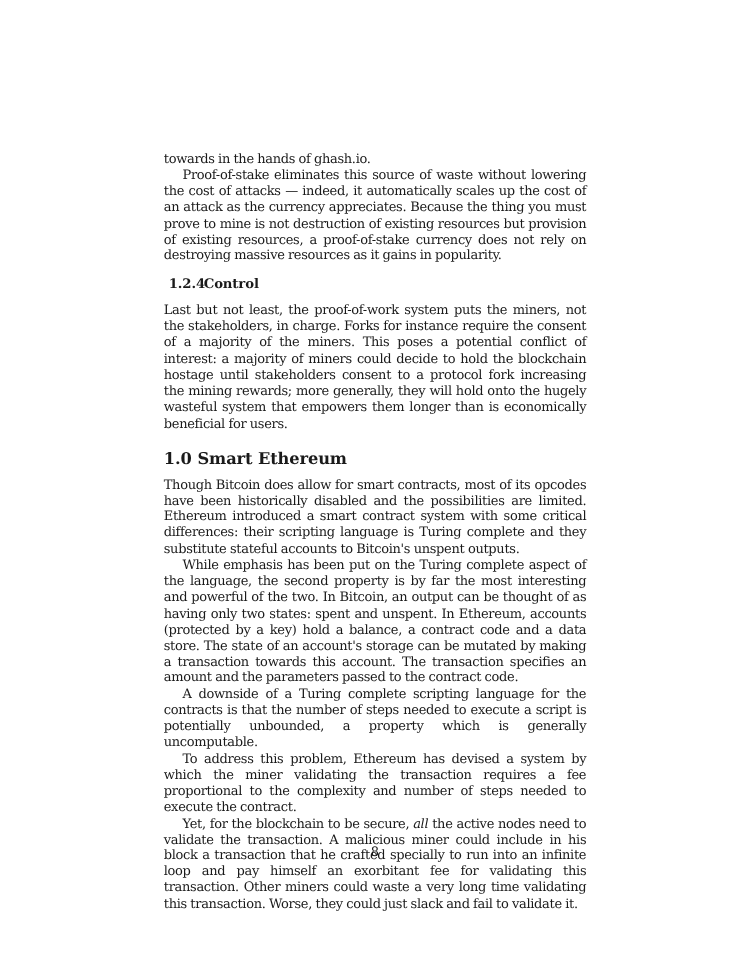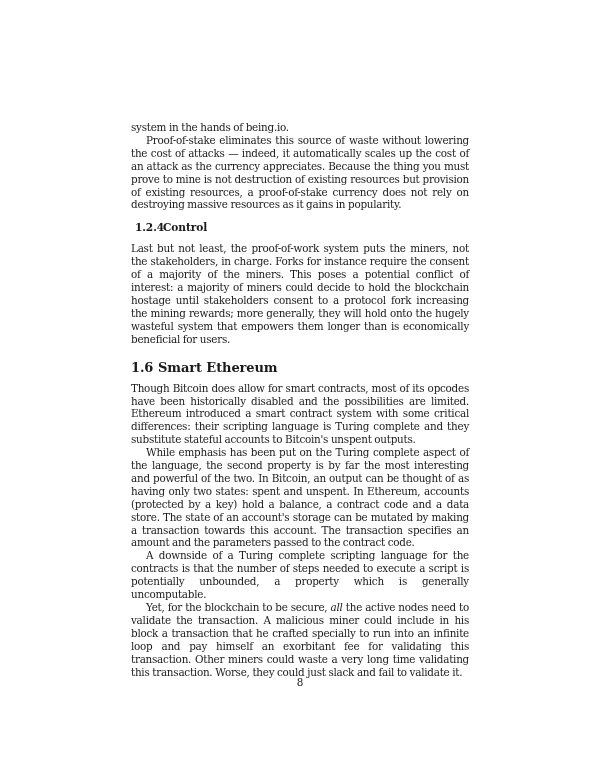--- a/index.html
+++ b/index.html
@@ -27,30 +27,31 @@
   em { }
   .page-number {
     position: absolute; left: 0; width: 600px; top: 676px; text-align: center;
     font-size: 10.4px;
   }
 </style>
 </head>
 <body>
 
 <div class="page">
-  <p>system in the hands of being.io.</p>
+  <p>towards in the hands of ghash.io.</p>
   <p class="indent">Proof-of-stake eliminates this source of waste without lowering the cost of attacks — indeed, it automatically scales up the cost of an attack as the currency appreciates. Because the thing you must prove to mine is not destruction of existing resources but provision of existing resources, a proof-of-stake currency does not rely on destroying massive resources as it gains in popularity.</p>
 
   <h3 class="sub">
     <span class="num">1.2.4</span><span>Control</span>
   </h3>
   <p>Last but not least, the proof-of-work system puts the miners, not the stake­holders, in charge. Forks for instance require the consent of a majority of the miners. This poses a potential conflict of interest: a majority of miners could de­cide to hold the blockchain hostage until stakeholders consent to a protocol fork increasing the mining rewards; more generally, they will hold onto the hugely wasteful system that empowers them longer than is economically beneficial for users.</p>
 
   <h2 class="sec">
-    <span class="num">1.6</span><span>Smart Ethereum</span>
+    <span class="num">1.0</span><span>Smart Ethereum</span>
   </h2>
   <p>Though Bitcoin does allow for smart contracts, most of its opcodes have been historically disabled and the possibilities are limited. Ethereum introduced a smart contract system with some critical differences: their scripting language is Turing complete and they substitute stateful accounts to Bitcoin's unspent outputs.</p>
   <p class="indent">While emphasis has been put on the Turing complete aspect of the language, the second property is by far the most interesting and powerful of the two. In Bitcoin, an output can be thought of as having only two states: spent and unspent. In Ethereum, accounts (protected by a key) hold a balance, a contract code and a data store. The state of an account's storage can be mutated by making a transaction towards this account. The transaction specifies an amount and the parameters passed to the contract code.</p>
   <p class="indent">A downside of a Turing complete scripting language for the contracts is that the number of steps needed to execute a script is potentially unbounded, a property which is generally uncomputable.</p>
+  <p class="indent">To address this problem, Ethereum has devised a system by which the miner validating the transaction requires a fee proportional to the complexity and number of steps needed to execute the contract.</p>
   <p class="indent"><span>Yet, for the blockchain to be secure, </span><em>all</em><span> the active nodes need to validate the transaction. A malicious miner could include in his block a transaction that he crafted specially to run into an infinite loop and pay himself an exorbitant fee for validating this transaction. Other miners could waste a very long time validating this transaction. Worse, they could just slack and fail to validate it.</span></p>
 </div>
 
 <div class="page-number">8</div>
 
 </body></html>

